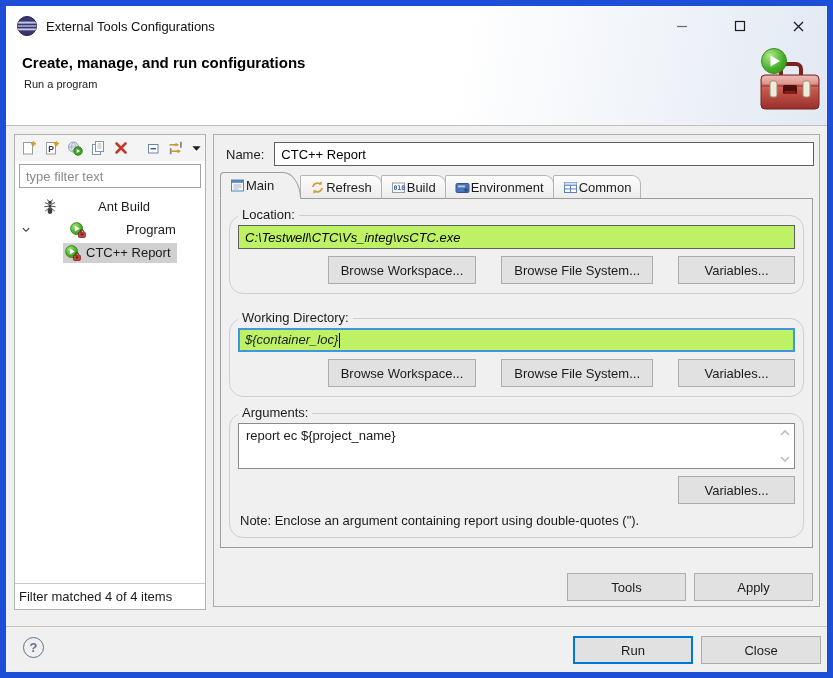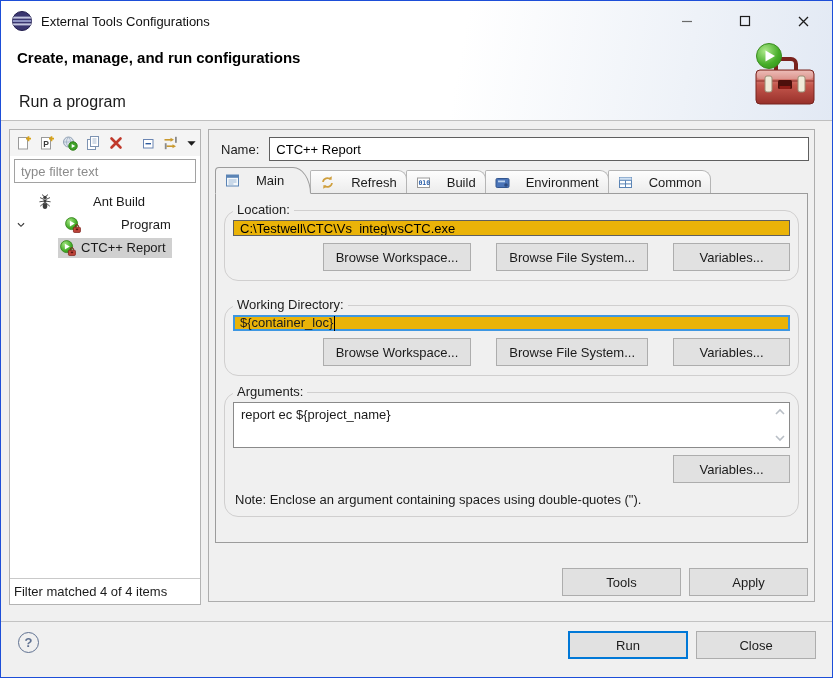--- a/index.html
+++ b/index.html
@@ -1,33 +1,33 @@
 <!DOCTYPE html>
 <html><head>
 <meta charset="utf-8">
 <style>
   * { margin:0; padding:0; box-sizing:border-box; }
   html,body { background:#fff; }
   .window {
     position:relative; width:833px; height:678px;
-    background:#f0f0f0; border:1px solid #1d4ed8;
+    background:#f0f0f0; border:6px solid #1d4ed8;
     font-family:"Liberation Sans", sans-serif; font-size:13px; color:#1b1b1b;
     overflow:hidden;
   }
   
   .top-band { position:absolute; left:0; top:0; right:0; height:120px;
     background:linear-gradient(100deg,#ffffff 55%, #eef2f8 82%, #e2e9f4);
     border-bottom:1px solid #bfbfbf; }
   .titlebar { position:absolute; left:0; top:0; right:0; height:40px; display:flex; align-items:center; }
   .titlebar .app-icon { margin:0 8px 0 10px; width:22px; height:22px; }
   .title-text { font-size:13px; color:#111; }
   .win-controls { margin-left:auto; display:flex; height:40px; }
   .win-btn { width:58px; height:40px; display:flex; align-items:center; justify-content:center; }
   .hdr-title { position:absolute; left:16px; top:48px; font-size:15px; font-weight:bold; color:#000; }
-  .hdr-sub { position:absolute; left:18px; top:92px; font-size:16px; }
+  .hdr-sub { position:absolute; left:18px; top:72px; font-size:11px; }
   .toolbox-wrap { position:absolute; left:753px; top:42px; width:62px; height:64px; }
   
   .sidebar { position:absolute; left:8px; top:128px; width:192px; height:476px;
     background:#fff; border:1px solid #b3b3b3; display:flex; flex-direction:column; }
   .side-toolbar { height:26px; background:#f4f4f4; display:flex; align-items:center; gap:7px; padding:0 6px; flex:0 0 auto; }
   .tb-icon { width:17px; height:17px; display:inline-flex; align-items:center; justify-content:center; }
   .tb-sep { width:1px; height:16px; background:#bdbdbd; margin:0 1px; }
   .filter-box { margin:3px 4px 2px 4px; height:24px; flex:0 0 auto; }
   .filter-box input { width:100%; height:24px; border:1px solid #a2a2a2; padding:0 6px;
     font-family:"Liberation Sans",sans-serif; font-size:13px; color:#0f172a; background:#fff; outline:none; }
@@ -43,36 +43,36 @@
   .side-status { height:26px; border-top:1px solid #c9c9c9; background:#fff;
     display:flex; align-items:center; padding:0 4px; flex:0 0 auto; white-space:nowrap; }
   
   .config { position:absolute; left:207px; top:128px; width:607px; height:473px;
     border:1px solid #adadad; background:#f0f0f0; }
   .name-row { display:flex; align-items:center; height:24px; margin:7px 5px 0 12px; }
   .name-row label { margin-right:10px; }
   .name-row input { flex:1; height:24px; border:1px solid #5f5f5f; background:#fff;
     font-family:"Liberation Sans",sans-serif; font-size:13px; padding:0 6px; outline:none; }
   .tabs { display:flex; align-items:flex-end; height:27px; margin:6px 6px 0 6px; position:relative; }
-  .tab { display:flex; align-items:center; gap:16px; padding:0 9px; height:24px;
+  .tab { display:flex; align-items:center; gap:1px; padding:0 9px; height:24px;
     background:linear-gradient(#fdfdfd,#ebebeb); border:1px solid #b5b5b5; border-bottom:none;
     border-radius:2px 9px 0 0; margin-left:-1px; position:relative; z-index:0; white-space:nowrap; }
   .tab.selected { height:27px; padding:0 26px 0 9px; background:#f0f0f0;
     border:1px solid #9c9c9c; border-bottom:1px solid #f0f0f0;
     border-radius:4px 18px 0 0 / 4px 27px 0 0; z-index:3; margin-left:0; }
   .tab .tab-ic { width:15px; height:15px; display:inline-flex; }
   .tab-content { margin:0 6px; margin-top:-1px; height:350px; border:1px solid #9c9c9c;
     background:#f0f0f0; position:relative; z-index:1; padding:2px 8px; }
   .group { position:relative; border:1px solid #d0cfcf; border-radius:14px; padding:9px 8px; }
   .g-loc { margin-top:14px; }
   .g-wd  { margin-top:24px; }
   .g-arg { margin-top:16px; }
   .group-label { position:absolute; top:-9px; left:8px; background:#f0f0f0; padding:0 4px; }
-  .text-field { width:100%; height:16px; border:1px solid #5f5f5f; background:#eab308;
-    font-family:"Liberation Sans",sans-serif; font-size:13px; padding:0 6px; outline:none; display:block; }
+  .text-field { width:100%; height:24px; border:1px solid #5f5f5f; background:#bef264;
+    font-family:"Liberation Sans",sans-serif; font-size:13px; padding:0 6px; outline:none; display:block;font-style:italic; }
   .text-field.focused { border:2px solid #3e97e2; padding:0 5px; line-height:20px; }
   .text-field div.inner { display:flex; align-items:center; height:100%; }
   .caret { display:inline-block; width:1px; height:15px; background:#000; margin-left:1px; }
   .btn-row { display:flex; justify-content:flex-end; gap:25px; margin-top:7px; }
   .btn { height:28px; min-width:117px; padding:0 12px; background:#e1e1e1; border:1px solid #adadad;
     font-family:"Liberation Sans",sans-serif; font-size:13px; color:#1b1b1b;
     display:flex; align-items:center; justify-content:center; }
   .btn.wide { min-width:140px; }
   .textarea { position:relative; height:46px; background:#fff; border:1px solid #8a8a8a; padding:4px 22px 4px 7px; }
   .scroll-strip { position:absolute; right:2px; top:2px; bottom:2px; width:15px;
@@ -378,21 +378,21 @@
                 <path d="M2 6 L6 2 L10 6" fill="none" stroke="#b9bfc6" stroke-width="1.6"></path>
               </svg>
             <svg width="12" height="8">
                 <path d="M2 2 L6 6 L10 2" fill="none" stroke="#b9bfc6" stroke-width="1.6"></path>
               </svg>
           </div>
         </div>
         <div class="btn-row">
           <div class="btn">Variables...</div>
         </div>
-        <div class="note">Note: Enclose an argument containing spaces using double-quotes (").</div>
+        <div class="note">Note: Enclose an argument containing report using double-quotes (").</div>
       </div>
 
     </div>
 
     <div class="actions">
       <div class="btn act">Tools</div>
       <div class="btn act">Apply</div>
     </div>
   </div>
 

